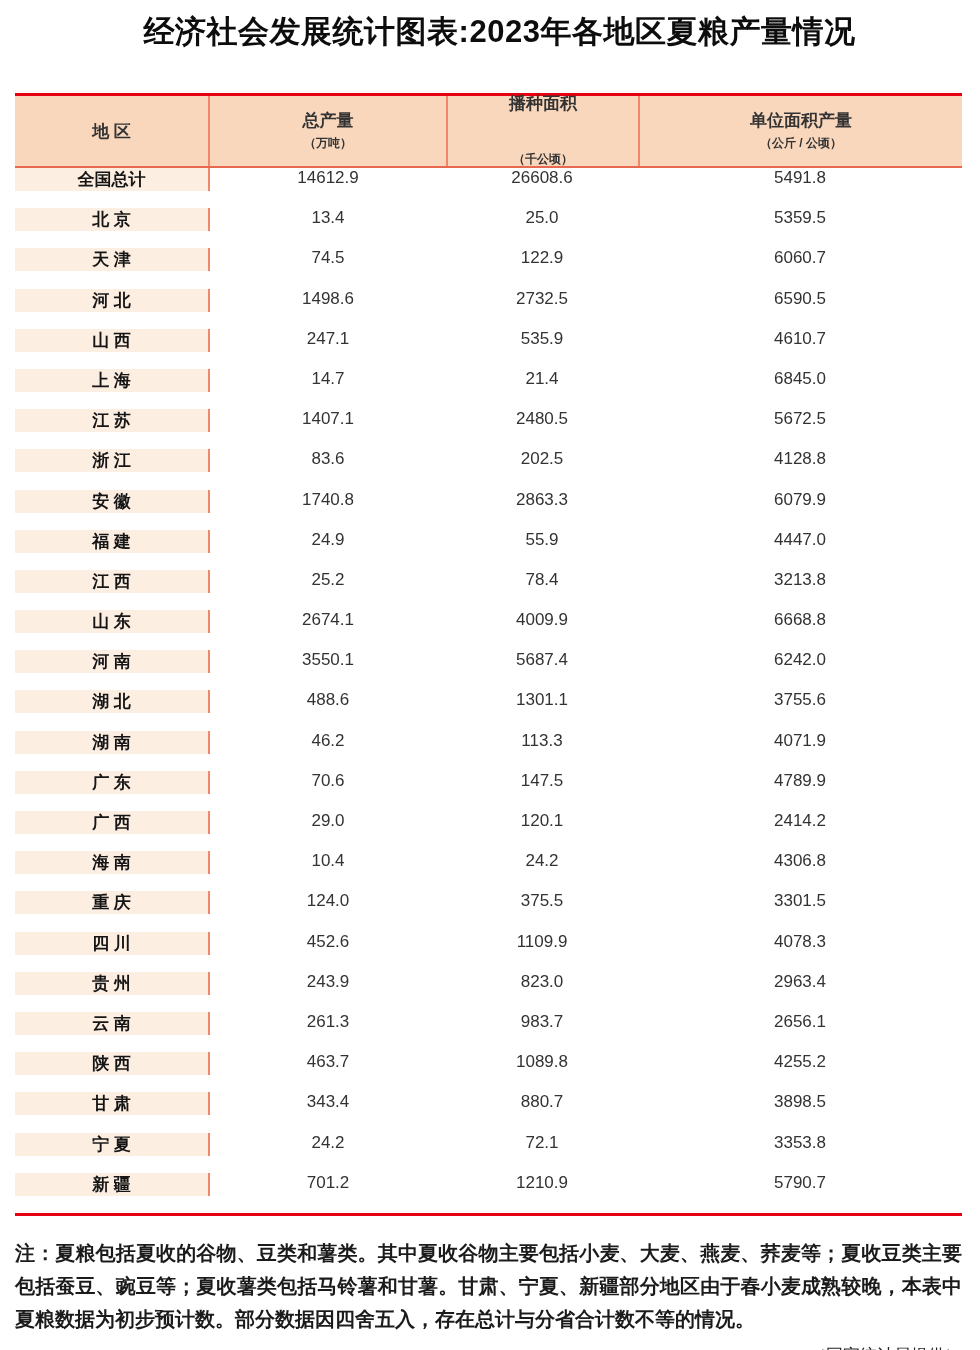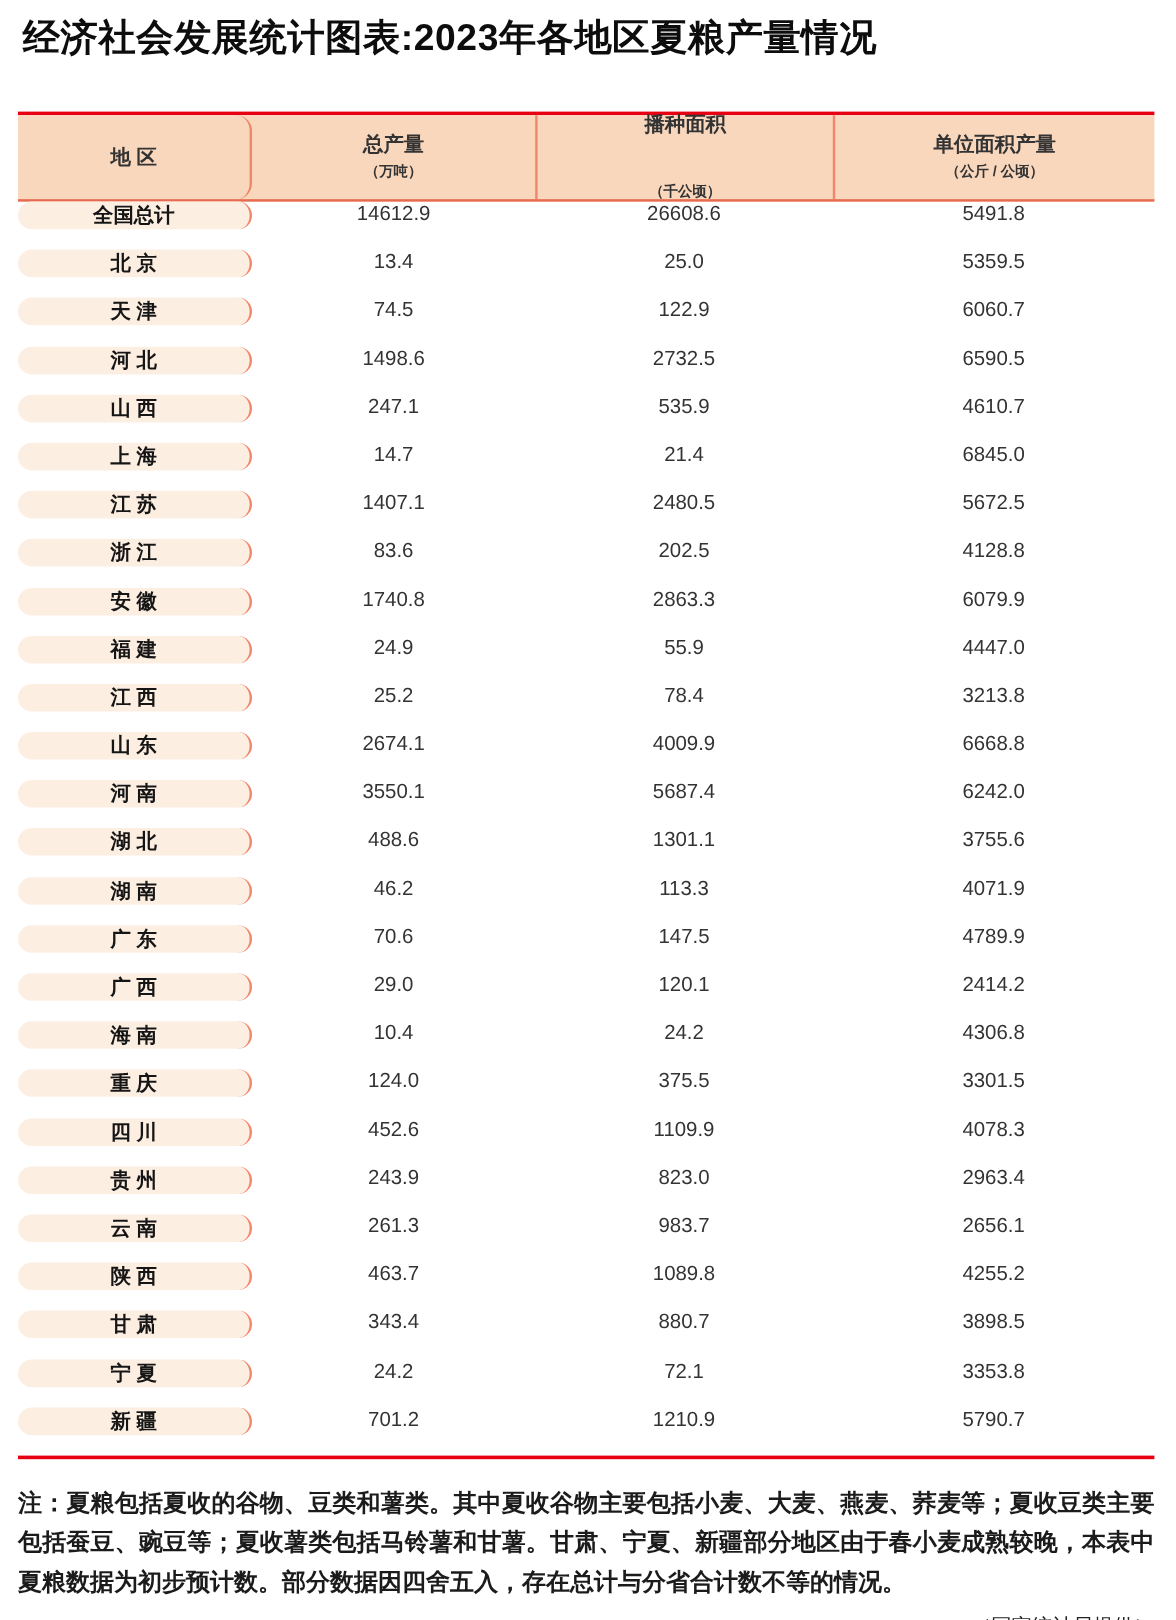--- a/index.html
+++ b/index.html
@@ -6,21 +6,21 @@
   html, body { background: #ffffff; }
   body {
     width: 980px; height: 1350px;
     font-family: "Liberation Sans", "DejaVu Sans", sans-serif;
     position: relative; overflow: hidden;
   }
   .page { width: 980px; height: 1350px; }
 
   .title {
     padding-top: 13px;
-    text-align: left;
+    text-align: center;
     font-size: 31px;
     font-weight: bold;
     color: #0d0d0d;
     letter-spacing: 0.5px;
     line-height: 38px;
     padding-left: 19px;
   }
 
   .table {
     margin: 42px 18px 0 15px;
@@ -33,23 +33,23 @@
     height: 72px;
     background: #f8d7bd;
     border-bottom: 2px solid #e7694f;
   }
   .cell {
     display: flex;
     flex-direction: column;
     justify-content: center;
     align-items: center;
   }
-  .c1 { width: 195px; border-radius: 13px; }
+  .c1 { width: 195px; }
   .c2 { width: 236px; }
-  .c3 { width: 248px; gap: 33px; }
+  .c3 { width: 192px; gap: 33px; }
   .c4 { flex: 1; }
   .thead .c1 { border-right: 2px solid #f0876a; }
   .thead .c3, .thead .c4 { border-left: 2px solid #f0876a; }
   .h-name { font-size: 17px; font-weight: bold; color: #333; line-height: 23px; }
   .h-unit { font-size: 12px; font-weight: bold; color: #333; line-height: 22px; }
 
   .row { display: flex; height: 40.2px; align-items: flex-start; }
   .r-cell {
     display: flex; align-items: center; justify-content: center;
     font-size: 17px; color: #333333;

